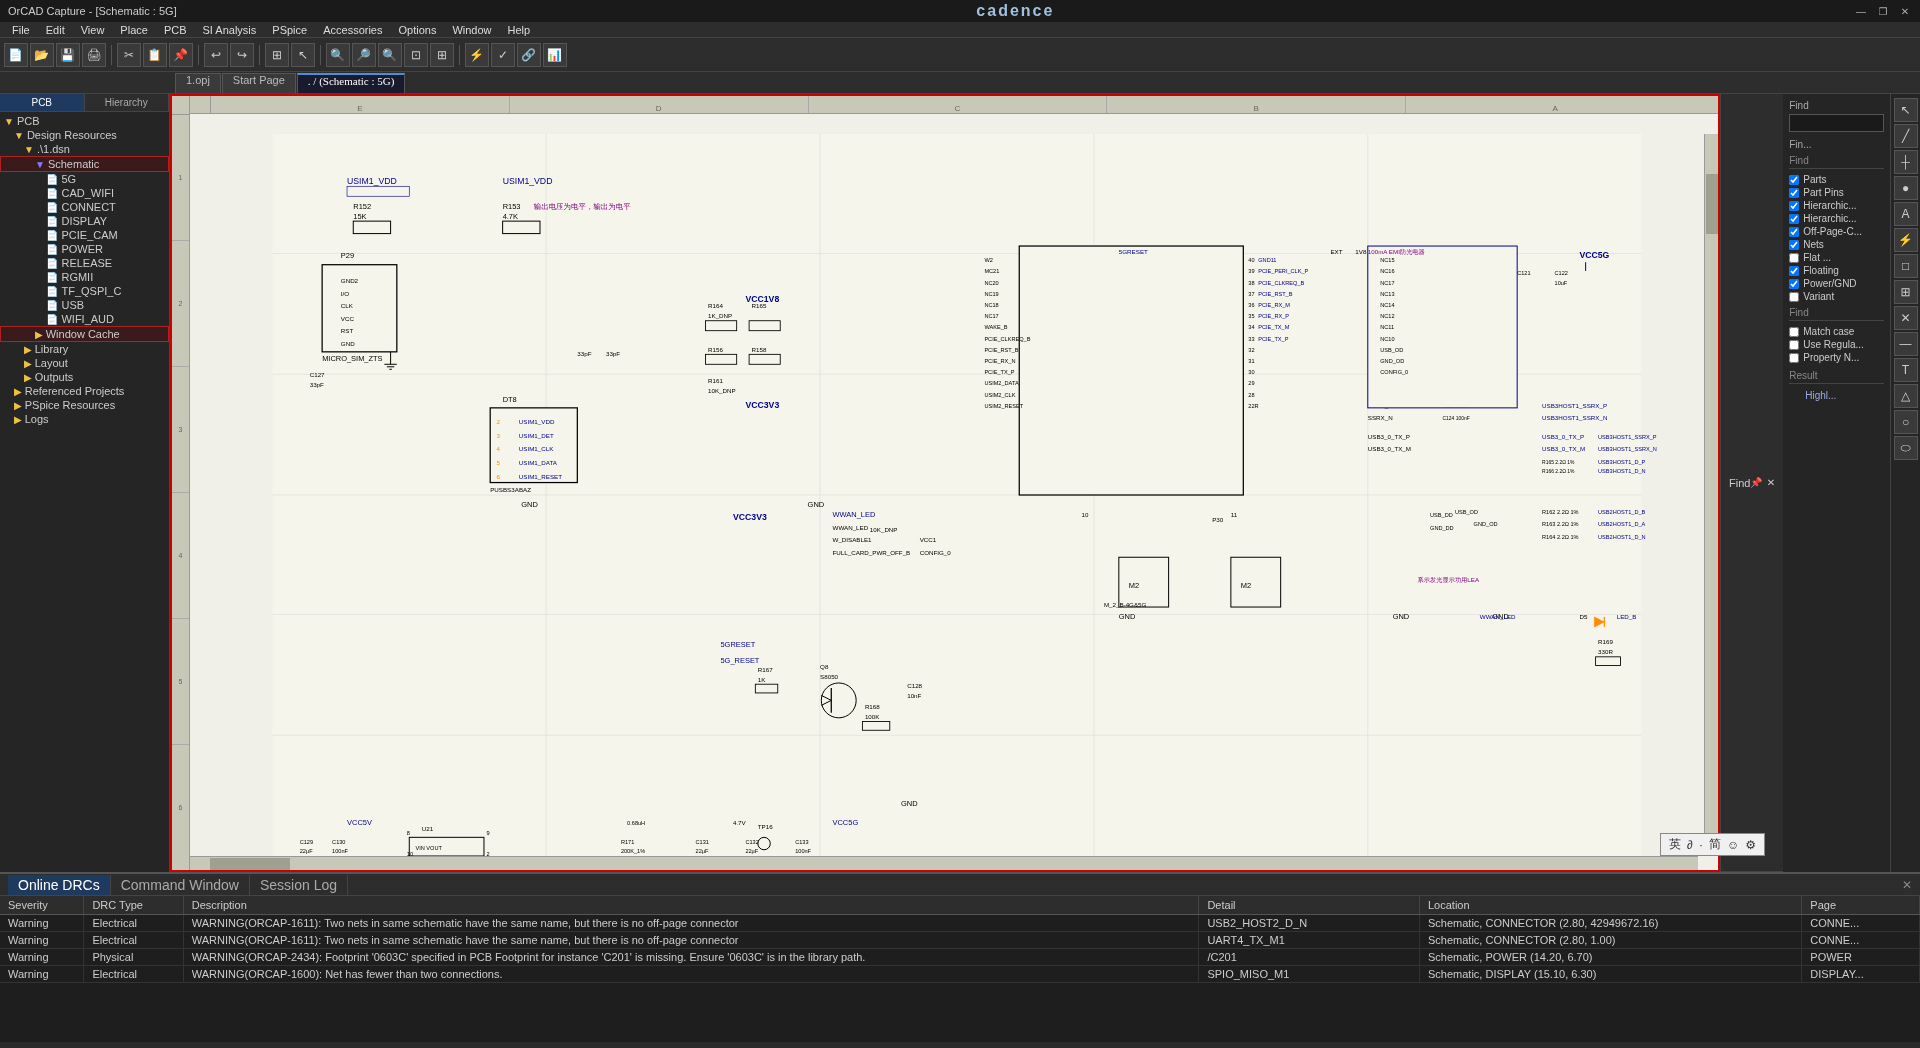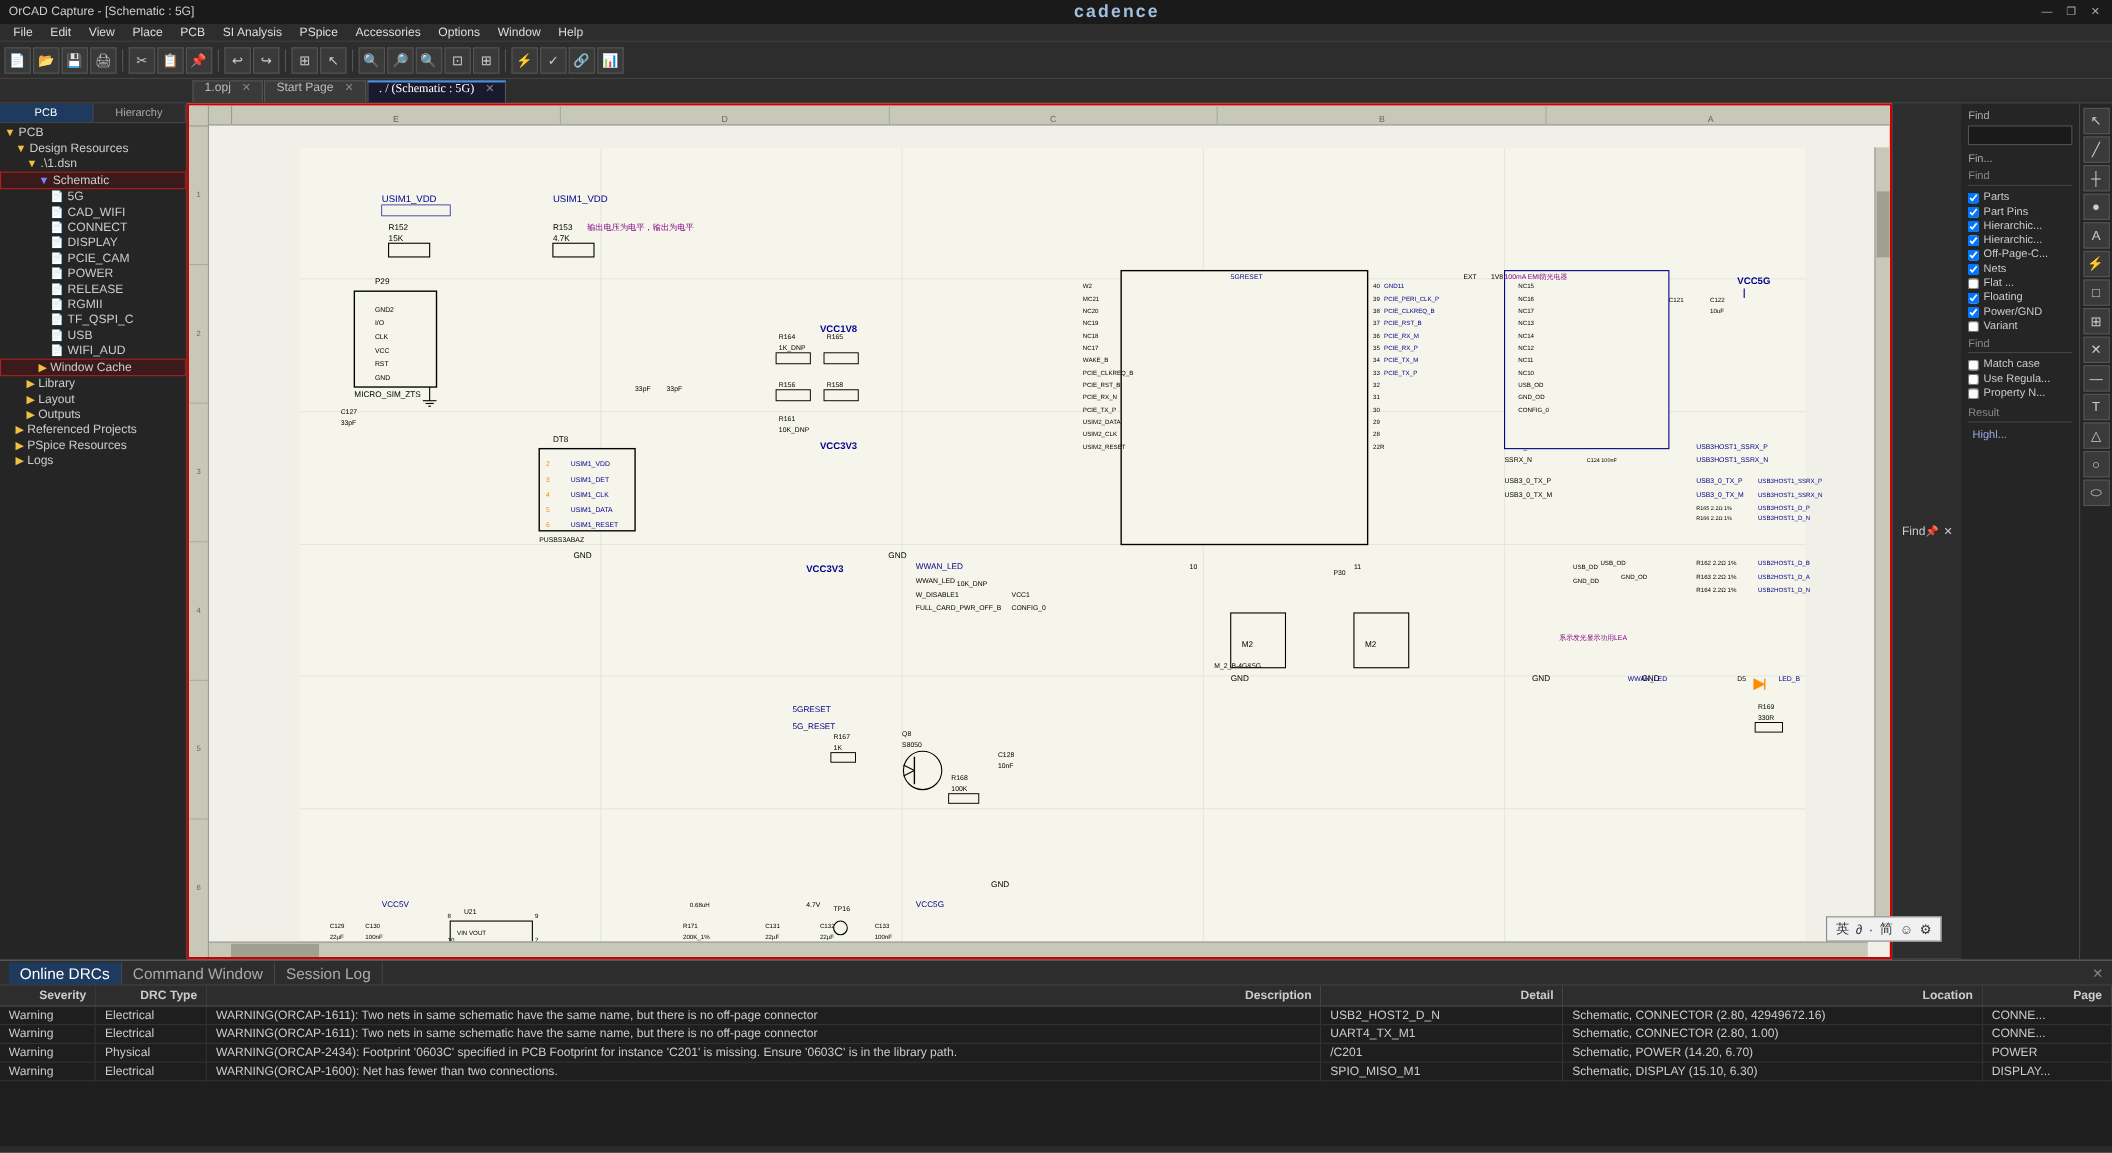--- a/index.html
+++ b/index.html
@@ -31,53 +31,53 @@
     #tree { overflow-y: auto; overflow-x: hidden; flex: 1; padding: 2px 0; }
     .tree-item { display: flex; align-items: center; padding: 1px 4px; cursor: pointer; font-size: 11px; color: #ccc; white-space: nowrap; }
     .tree-item.highlighted { background: #2a3a6a; }
     .tree-icon { margin-right: 3px; font-size: 10px; }
     .folder-icon { color: #f0c040; }
     .file-icon { color: #6a9fd8; }
     .schematic-icon { color: #8080ff; }
 
     
     #tab-bar { height: 22px; background: #2d2d2d; display: flex; align-items: flex-end; padding: 0 0 0 175px; border-bottom: 1px solid #444; position: relative; }
-    .tab { height: 20px; padding: 0 10px; display: flex; align-items: flex-start; gap: 10px; background: #3a3a3a; border: 1px solid #555; border-bottom: none; cursor: pointer; font-size: 11px; color: #bbb; margin-right: 1px; }
+    .tab { height: 20px; padding: 0 10px; display: flex; align-items: flex-start; gap: 10px; background: #3a3a3a; border: 1px solid #555; border-bottom: none; cursor: pointer; font-size: 11px; color: #bbb; margin-right: 1px; flex-direction: column; }
     .tab.active { background: #1a1a2e; color: #fff; border-top: 2px solid #4a8fd8; font-family: Liberation Serif, serif; }
     .tab-close { font-size: 10px; color: #888; cursor: pointer; }
 
     
     #schematic-area { flex: 1; background: #f0f0e8; position: relative; overflow: hidden; border: 2px solid #cc0000; }
 
     
     #right-panel { width: 170px; background: #252525; border-left: 1px solid #444; display: flex; overflow: hidden; }
     #right-panel-title { padding: 4px 8px; background: #2d2d2d; border-bottom: 1px solid #444; font-size: 11px; color: #ccc; display: flex; align-items: center; justify-content: space-between; }
     #find-content { padding: 6px; }
     .find-label { font-size: 10px; color: #aaa; margin-bottom: 3px; }
     .find-input { width: 100%; background: #1a1a1a; border: 1px solid #555; color: #ccc; padding: 2px 4px; font-size: 11px; margin-bottom: 6px; }
     .find-section { margin-bottom: 4px; font-size: 10px; color: #888; border-bottom: 1px solid #444; padding-bottom: 2px; margin-top: 4px; }
     .find-option { display: flex; align-items: center; gap: 4px; padding: 1px 0; font-size: 10px; color: #ccc; cursor: pointer; }
     .find-option input[type=checkbox] { width: 10px; height: 10px; }
     .find-result-section { margin-top: 6px; }
-    .result-item { padding: 2px 4px; font-size: 10px; color: #9ad; cursor: pointer; }
+    .result-item { padding: 2px 4px; font-size: 10px; color: #9ad; cursor: pointer; margin-left: 12px; }
 
     
     #right-toolbar { width: 30px; background: #252525; display: flex; flex-direction: column; align-items: center; padding: 4px 0; gap: 2px; border-left: 1px solid #444; }
     .rt-btn { width: 24px; height: 24px; background: #3a3a3a; border: 1px solid #555; display: flex; align-items: center; justify-content: center; cursor: pointer; font-size: 12px; color: #ccc; }
 
     
     #bottom-panel { height: 170px; background: #1e1e1e; border-top: 2px solid #555; display: flex; flex-direction: column; }
     #bottom-panel-header { height: 22px; background: #2d2d2d; display: flex; align-items: center; padding: 0 8px; border-bottom: 1px solid #444; gap: 8px; }
     #bottom-panel-tabs { display: flex; gap: 0; }
     .bp-tab { padding: 2px 10px; font-size: 14px; color: #aaa; cursor: pointer; border-right: 1px solid #444; }
     .bp-tab.active { color: #fff; background: #1e3a5f; }
     #bottom-panel-close { margin-left: auto; cursor: pointer; color: #888; font-size: 12px; }
     #drc-table { flex: 1; overflow-y: auto; overflow-x: auto; }
     #drc-table table { width: 100%; border-collapse: collapse; font-size: 11px; }
-    #drc-table th { position: sticky; top: 0; background: #2d2d2d; padding: 3px 8px; text-align: right; border-bottom: 1px solid #555; border-right: 1px solid #444; color: #ccc; font-weight: bold; white-space: nowrap; }
+    #drc-table th { position: sticky; top: 0; background: #2d2d2d; padding: 3px 8px; text-align: left; border-bottom: 1px solid #555; border-right: 1px solid #444; color: #ccc; font-weight: normal; white-space: nowrap; }
     #drc-table td { padding: 2px 8px; border-bottom: 1px solid #333; border-right: 1px solid #333; color: #ccc; white-space: nowrap; }
     .severity-warning { color: #e8b84b; }
 
     
     .ruler-h { position: absolute; top: 0; left: 0; right: 0; height: 18px; background: #c8c8b8; border-bottom: 1px solid #999; display: flex; align-items: flex-end; }
     .ruler-v { position: absolute; top: 0; left: 0; bottom: 0; width: 18px; background: #c8c8b8; border-right: 1px solid #999; display: flex; flex-direction: column; }
 
     
     .h-scrollbar { position: absolute; bottom: 0; left: 18px; right: 20px; height: 14px; background: #c8c8b8; border-top: 1px solid #999; }
     .v-scrollbar { position: absolute; top: 38px; right: 0; width: 14px; bottom: 14px; background: #c8c8b8; border-left: 1px solid #999; }

